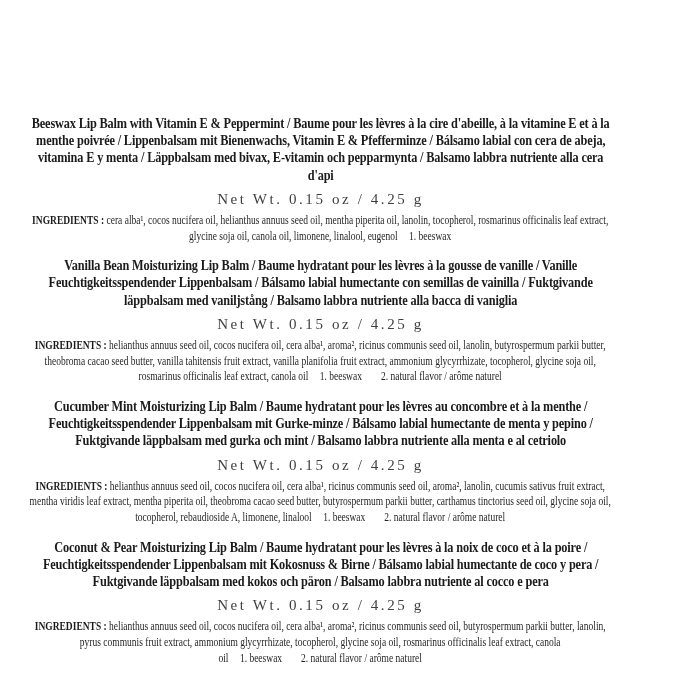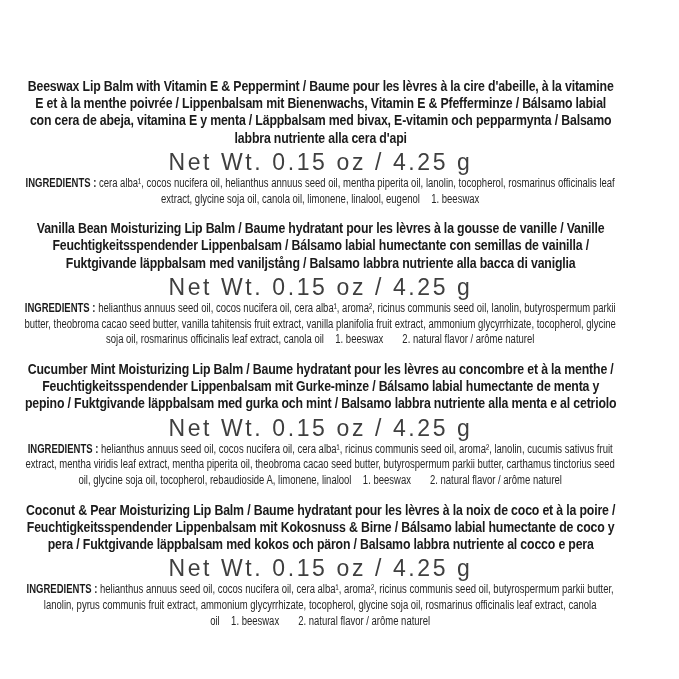--- a/index.html
+++ b/index.html
@@ -10,40 +10,41 @@
   body {
     width: 679px;
     height: 679px;
     overflow: hidden;
     font-family: "Liberation Sans", sans-serif;
     color: #1e1e1e;
   }
   .sheet {
     box-sizing: border-box;
     width: 641px;
-    padding: 78px 24px 0;
+    padding: 115px 24px 0;
+    font-family: Liberation Serif, serif;
   }
   .product {
     margin: 0 0 13px 0;
     text-align: center;
   }
   .title {
     font-weight: 700;
     font-size: 14.5px;
     line-height: 17.2px;
     letter-spacing: -0.2px;
     color: #1b1b1b;
     width: 117.6%;
     margin: 0 0 0 -8.8%;
     transform: scaleX(0.85);
     transform-origin: 50% 0;
   }
   .netwt {
     font-weight: 400;
-    font-size: 23px;
+    font-size: 15px;
     line-height: 24px;
     letter-spacing: 2.6px;
     color: #3f3f3f;
     margin: 3px 0 2px 0;
   }
   .ingredients {
     font-weight: 400;
     font-size: 12.5px;
     line-height: 15.7px;
     color: #262626;

